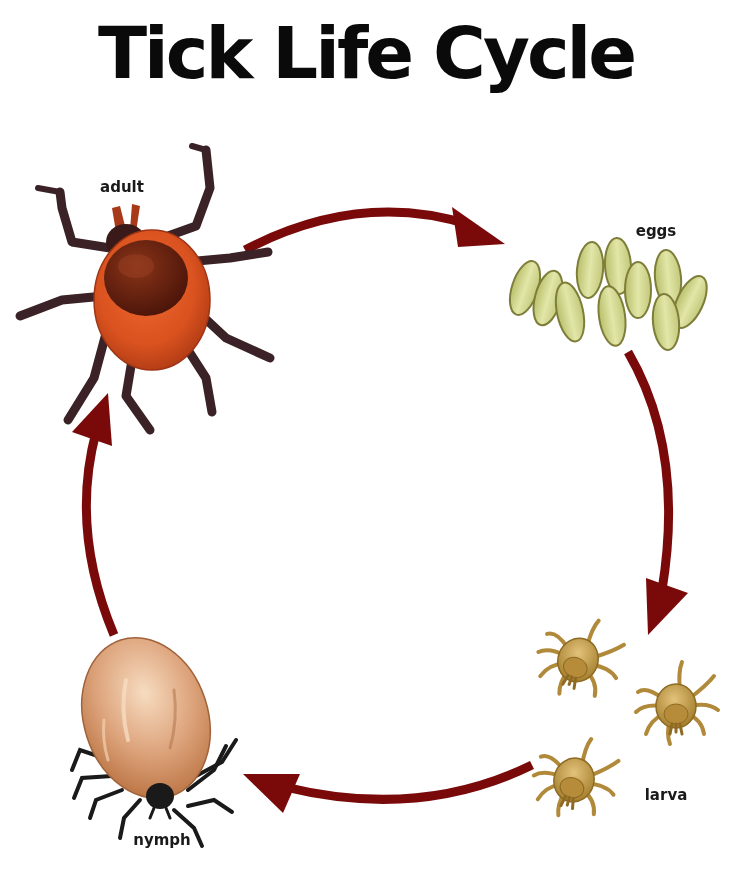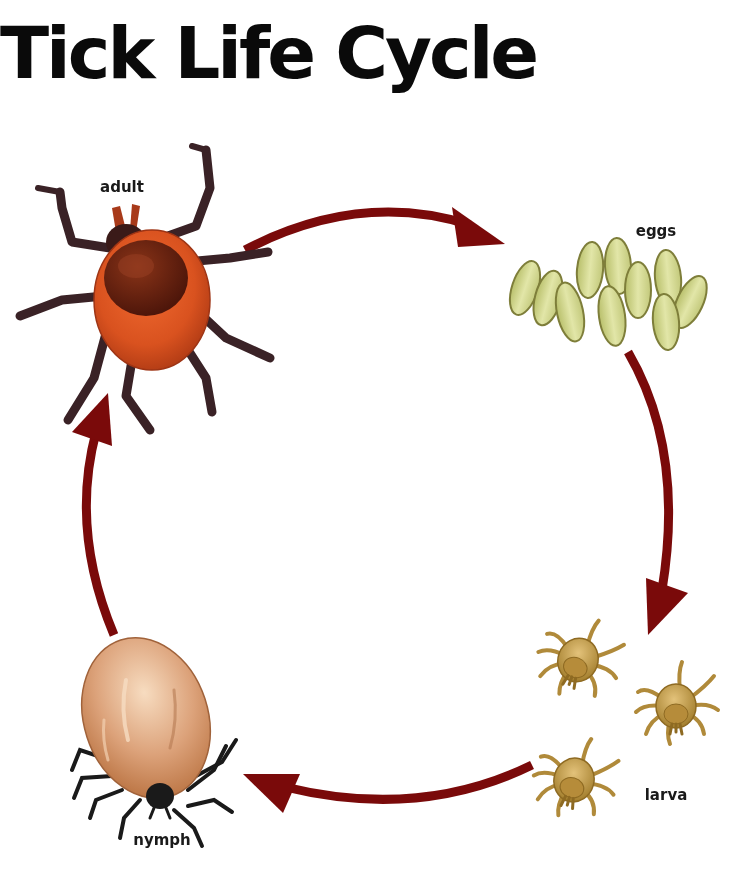--- a/index.html
+++ b/index.html
@@ -1,18 +1,18 @@
 <!DOCTYPE html>
 <html><head>
   <meta charset="utf-8">
   <style>
     html, body { margin: 0; padding: 0; background: #ffffff; }
     body { width: 732px; height: 871px; position: relative; overflow: hidden; font-family: "DejaVu Sans", "Liberation Sans", sans-serif; }
     .title {
-      position: absolute; left: 0; top: 8px; width: 732px; 
+      position: absolute; left: 0; top: 8px; width: 732px; text-align: center;
       font-family: "DejaVu Sans", sans-serif; font-weight: bold;
       font-size: 72px; letter-spacing: -3px; color: #0a0a0a; line-height: 90px;
     }
     svg.stage { position: absolute; left: 0; top: 0; }
   </style>
 </head>
 <body>
 
 <div class="title">Tick Life Cycle</div>
 

